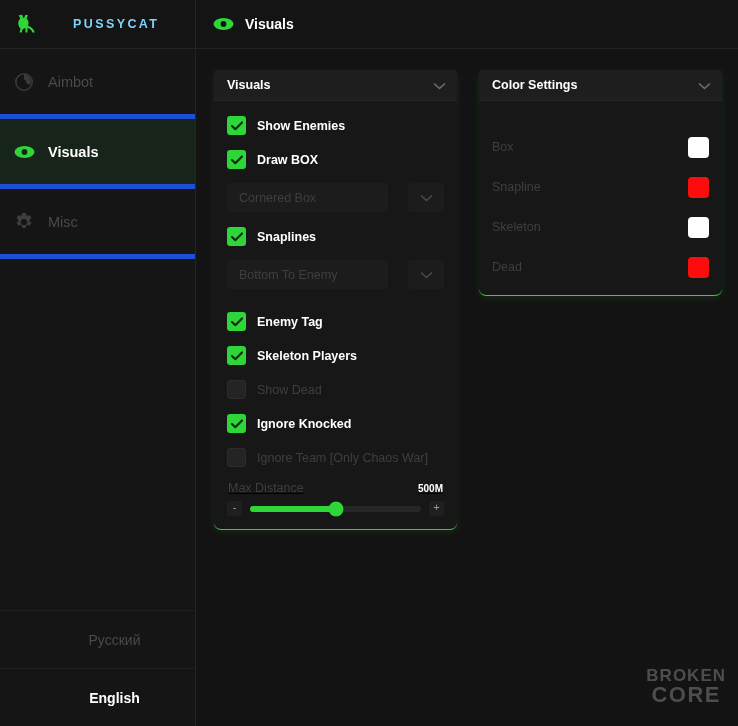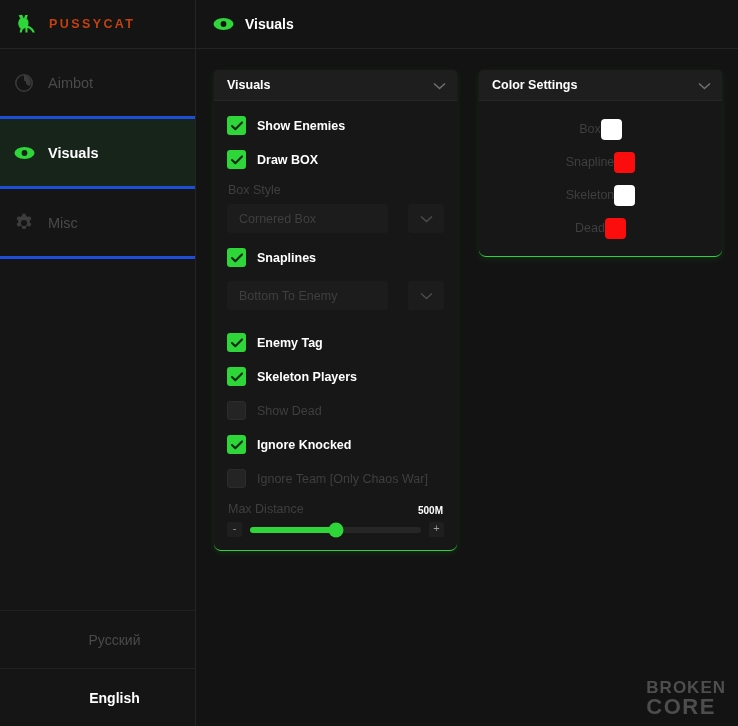--- a/index.html
+++ b/index.html
@@ -20,27 +20,28 @@
     flex: 0 0 196px;
   }
   .brand {
     height: 49px; display: flex; align-items: center;
     padding-left: 16px; gap: 11px;
     border-bottom: 1px solid #242424;
     background: #141414;
   }
   .brand-logo { width: 22px; height: 20px; display: block; }
   .brand-name {
-    color: #c2410c; font-size: 12.5px; font-weight: bold;
+    color: #7dd3fc; font-size: 12.5px; font-weight: bold;
     letter-spacing: 2.4px;
+    margin-left: 24px;
   }
   .nav-item {
     height: 70px; display: flex; align-items: center;
     padding-left: 13px; gap: 13px;
-    border-bottom: 3px solid #1d4ed8;
+    border-bottom: 5px solid #1d4ed8;
     background: transparent;
   }
   .nav-item.active { background: #16241a; }
   .nav-icon { width: 22px; height: 22px; display: flex; align-items: center; justify-content: center; }
   .nav-icon svg { display: block; }
   .nav-label { font-size: 14.5px; color: #4a4a4a; font-weight: normal; }
   .nav-item.active .nav-label { color: #ffffff; font-weight: bold; }
 
   .sidebar-spacer { flex: 1 1 auto; }
 
@@ -111,49 +112,49 @@
     border-radius: 3px;
   }
   .select-arrow {
     width: 36px; background: #1c1c1c; display: flex;
     align-items: center; justify-content: center; border-radius: 3px;
   }
 
   .spacer-8 { height: 8px; }
 
   
-  .slider-head { display: flex; align-items: flex-end; justify-content: space-between; margin: 4px 1px 6px 1px; }
+  .slider-head { display: flex; align-items: center; justify-content: space-between; margin: 4px 1px 6px 1px; text-decoration: underline; }
   .slider-name { font-size: 12.5px; color: #3f3f3f; }
   .slider-val { font-size: 10px; color: #ffffff; font-weight: bold; }
   .slider-row { display: flex; align-items: center; gap: 8px; }
   .sbtn {
     width: 15px; height: 15px; background: #1f1f1f; color: #9a9a9a;
     font-size: 11px; line-height: 13px; text-align: center;
     border-radius: 2px; flex: 0 0 15px;
   }
   .track {
     position: relative; flex: 1 1 auto; height: 6px;
     background: #262626; border-radius: 3px;
   }
   .fill { position: absolute; left: 0; top: 0; bottom: 0; background: #2ed63a; border-radius: 3px; }
   .thumb {
     position: absolute; top: 50%; width: 15px; height: 15px;
     background: #2ed63a; border-radius: 50%; transform: translate(-50%, -50%);
   }
 
   
-  .color-row { display: flex; align-items: center; justify-content: center; height: 22px; margin-bottom: 11px; }
+  .color-row { display: flex; align-items: center; justify-content: space-between; height: 22px; margin-bottom: 11px; margin-top: 18px; }
   .color-row:last-child { margin-bottom: 0; }
   .color-name { font-size: 12.5px; color: #3f3f3f; }
   .swatch { width: 21px; height: 21px; border-radius: 4px; }
 
   
   .watermark {
-    position: absolute; right: 12px; bottom: 8px;
-    text-align: left; color: #585858;
+    position: absolute; right: 12px; bottom: 20px;
+    text-align: center; color: #585858;
     font-size: 17px; font-weight: bold; letter-spacing: 1px;
     line-height: 17px; opacity: .85;
   }
   .wm-2 { font-size: 22px; letter-spacing: 1.5px; line-height: 22px; }
 </style>
 </head>
 <body>
 
 <div id="app">
 
@@ -247,21 +248,20 @@
 
           <div class="chk-row">
             <span class="chk on">
               <svg width="12" height="10" viewBox="0 0 12 10">
                   <path d="M1 5 L4.3 8.2 L11 1.4" fill="none" stroke="#0d2a10" stroke-width="2.1" stroke-linecap="round" stroke-linejoin="round"></path>
                 </svg>
             </span>
             <span class="chk-label">Draw BOX</span>
           </div>
 
-          <div class="field-label">Box Style</div>
           <div class="select">
             <span class="select-value">Cornered Box</span>
             <span class="select-arrow">
               <svg width="13" height="8" viewBox="0 0 13 8">
                   <path d="M1 1.5 L6.5 6.5 L12 1.5" fill="none" stroke="#4a4a4a" stroke-width="1.6"></path>
                 </svg>
             </span>
           </div>
 
           <div class="chk-row">

